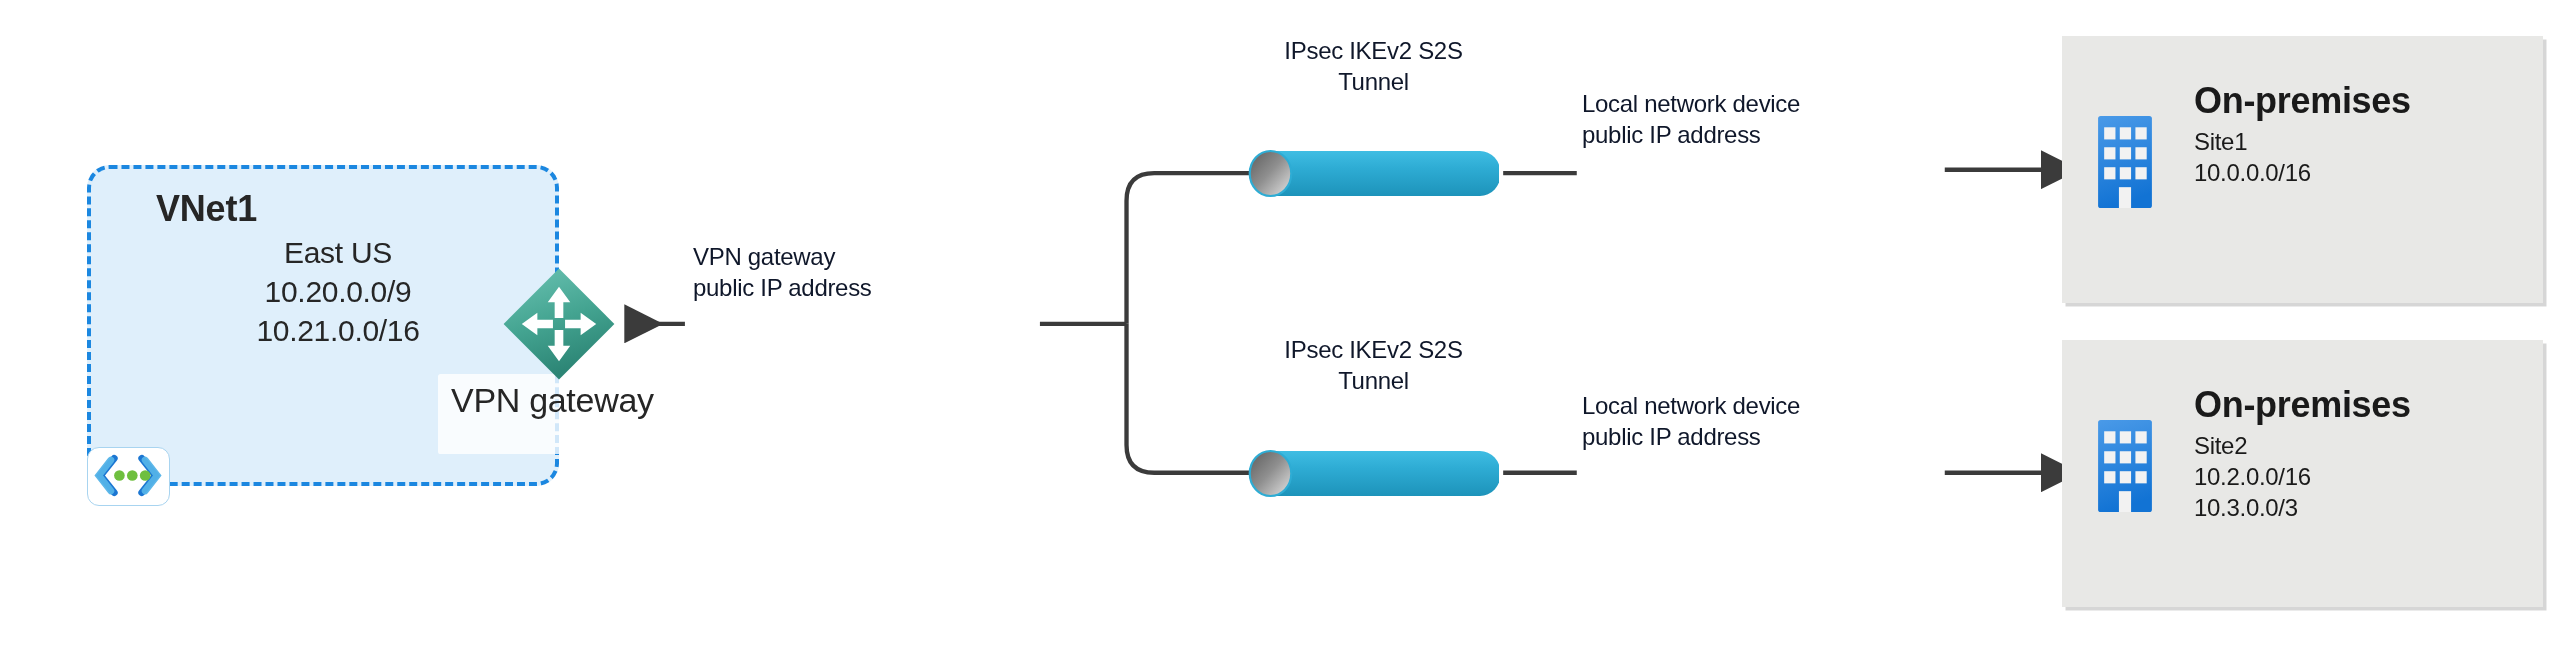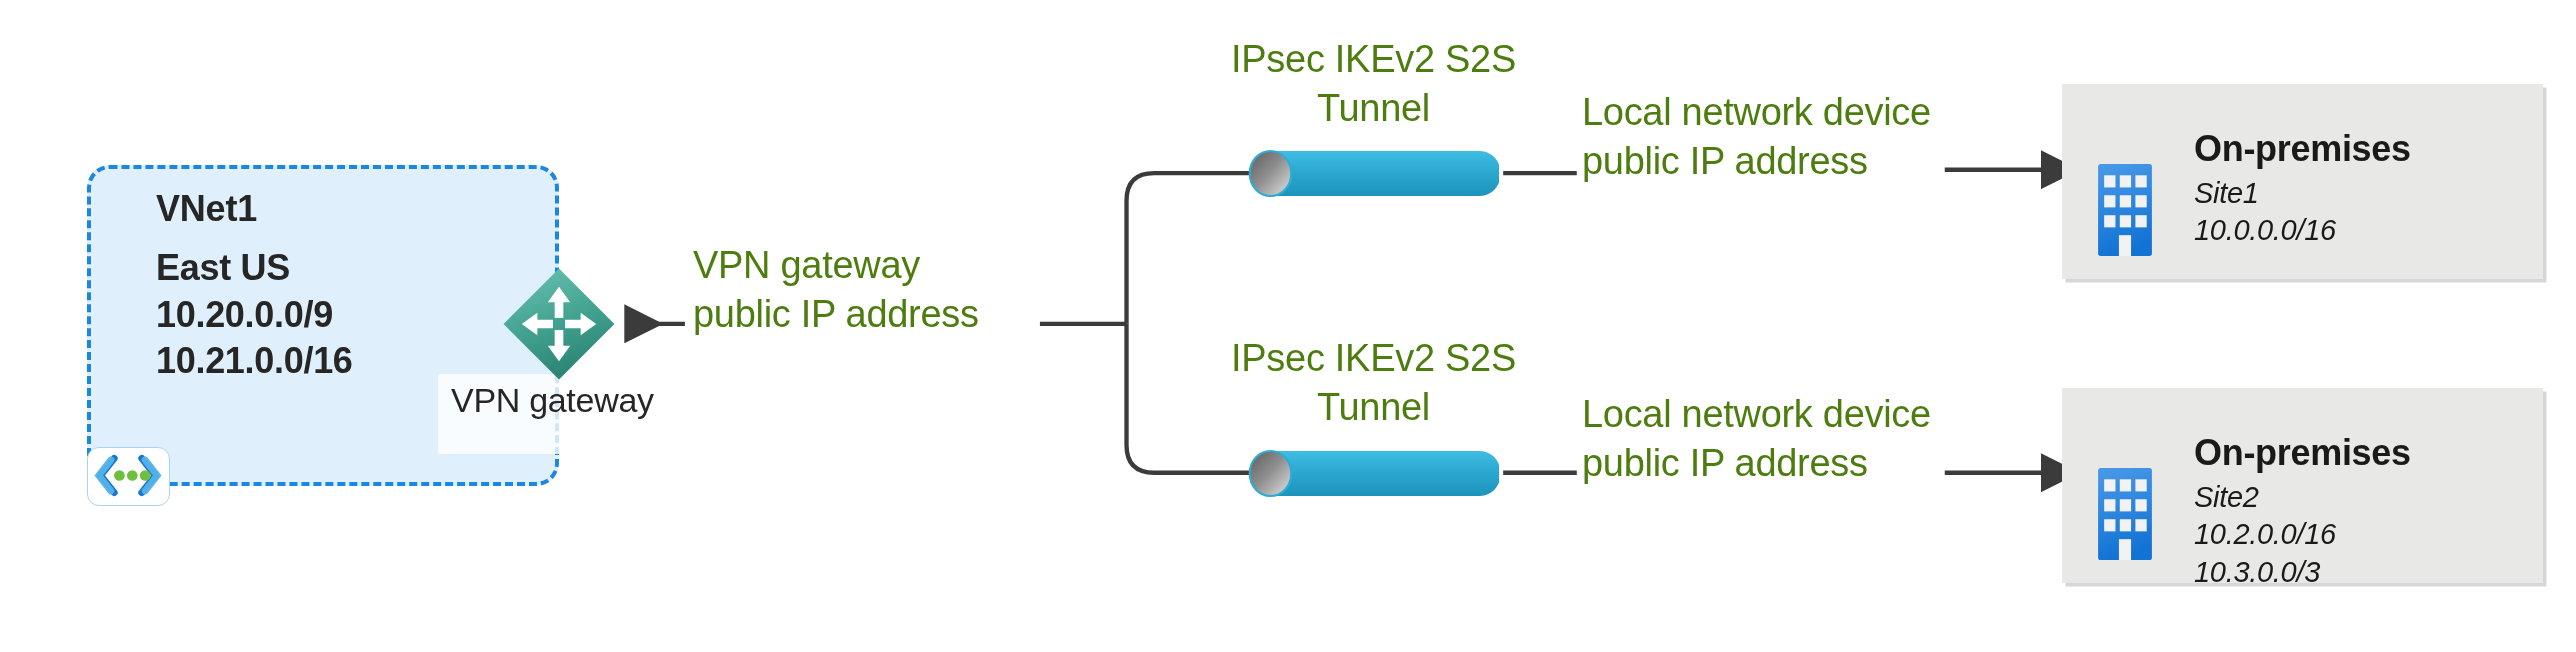--- a/index.html
+++ b/index.html
@@ -35,26 +35,27 @@
     left: 156px;
     top: 186px;
     width: 364px;
     color: #262626;
     line-height: 1.30;
   }
   .vnet-title {
     font-size: 36px;
     font-weight: bold;
     letter-spacing: -0.2px;
-    margin-bottom: 12px;
+    margin-bottom: 0;
   }
   .vnet-line {
-    font-size: 36px;
-    font-weight: bold;
-    letter-spacing: -0.3px;
+    font-size: 30px;
+    font-weight: normal;
+    letter-spacing: -0.3px;
+    text-align: center;
   }
 
   
   .subnet-icon {
     position: absolute;
     left: 87px;
     top: 447px;
     width: 83px;
     height: 59px;
     background: #ffffff;
@@ -88,22 +89,22 @@
     top: 374px;
     width: 141px;
     height: 80px;
     background: rgba(255,255,255,0.80);
     border-radius: 2.6px;
   }
 
   
   .lbl {
     position: absolute;
-    color: #4d7c0f;
-    font-size: 38px;
+    color: #0f172a;
+    font-size: 24px;
     line-height: 1.30;
     letter-spacing: -0.3px;
     white-space: pre-line;
   }
   .lbl.center { text-align: center; }
 
   
   #wires {
     position: absolute;
     left: 0;
@@ -118,24 +119,23 @@
     position: absolute;
     width: 251px;
     height: 49px;
   }
 
   
   .site-card {
     position: absolute;
     left: 2062px;
     width: 481px;
-    height: 195px;
+    height: 267px;
     background: #e8e8e6;
     box-shadow: 3.5px 3.5px 0 0 rgba(0,0,0,0.16);
-    margin-top: 48px;
   }
   .site-body {
     position: absolute;
     left: 0; top: 0;
     width: 100%; height: 100%;
   }
   .bldg-icon {
     position: absolute;
     left: 36px;
     top: 80px;
@@ -150,23 +150,22 @@
     color: #1a1a1a;
     line-height: 1.29;
   }
   .site-title {
     font-size: 36px;
     font-weight: bold;
     letter-spacing: -0.3px;
     margin-bottom: 2.6px;
   }
   .site-line {
-    font-size: 29px;
-    letter-spacing: -0.3px;
-    font-style: italic;
+    font-size: 24px;
+    letter-spacing: -0.3px;
   }
 </style>
 </head>
 <body>
 
 <div id="canvas">
 
   <svg id="wires" viewBox="0 0 2973 753" xmlns="http://www.w3.org/2000/svg">
     <defs>
       <marker id="arrowL" markerWidth="9" markerHeight="9" refX="8.6" refY="4.5" orient="auto" markerUnits="strokeWidth">

